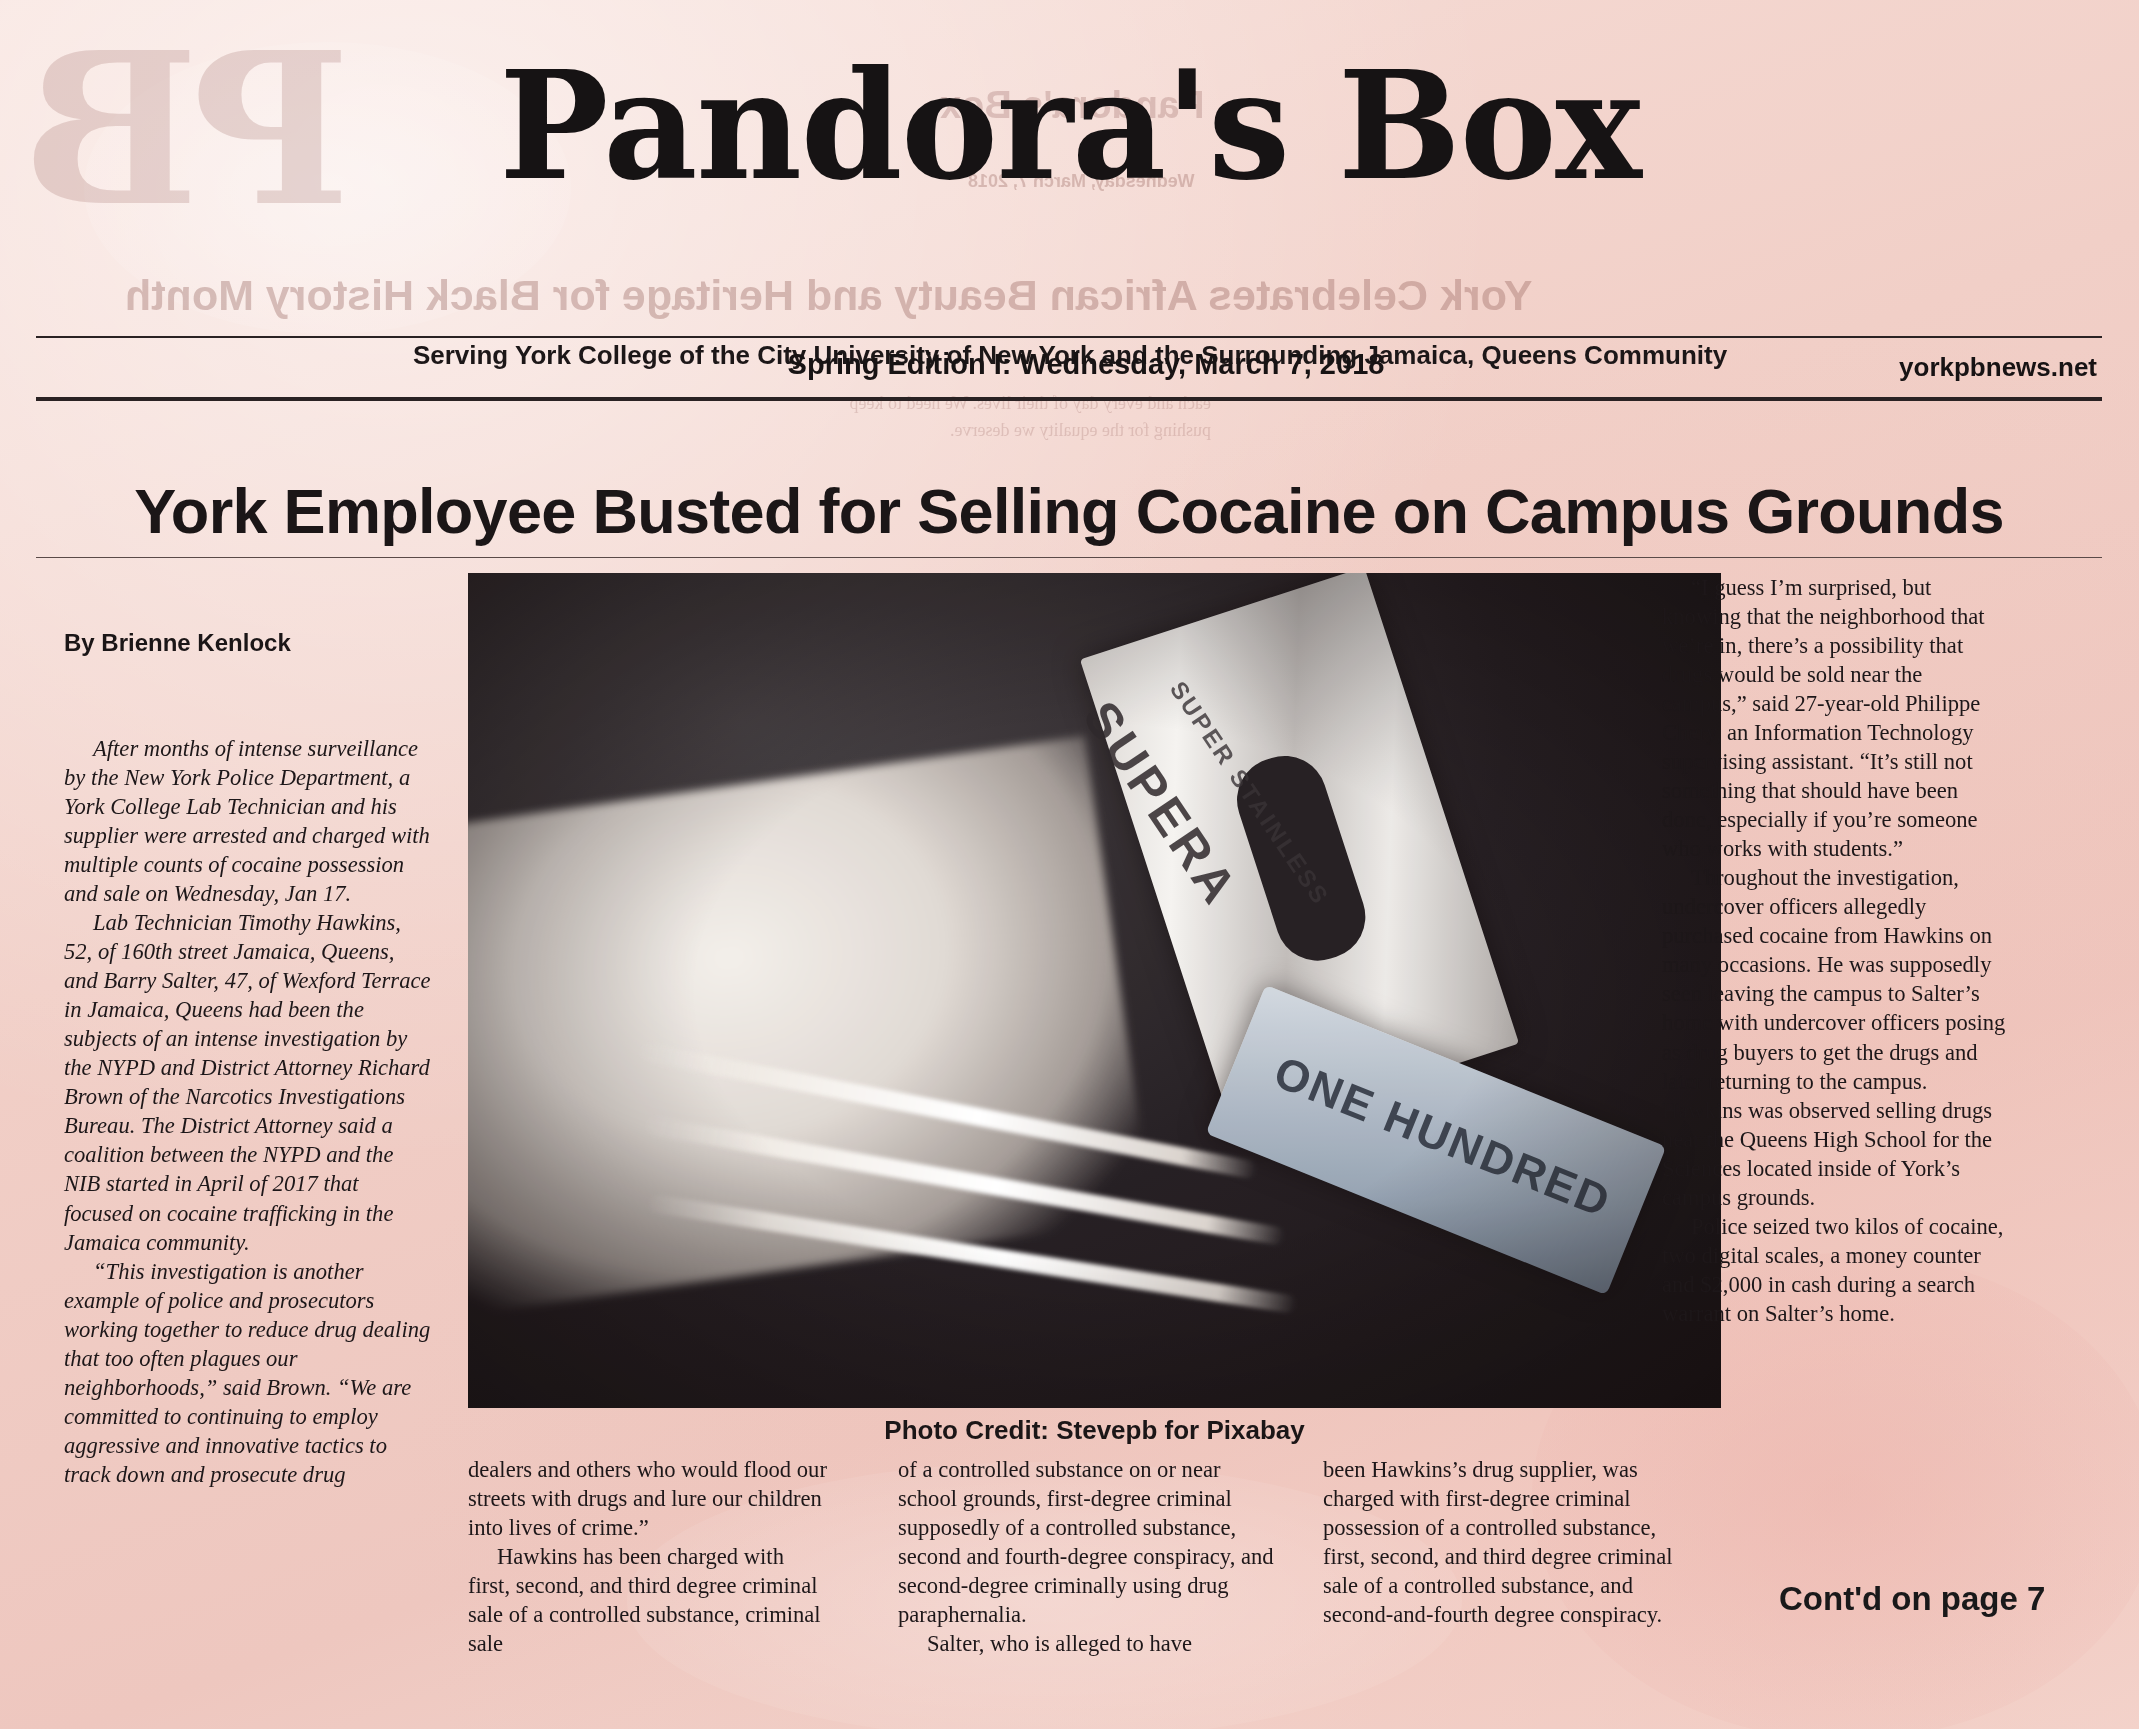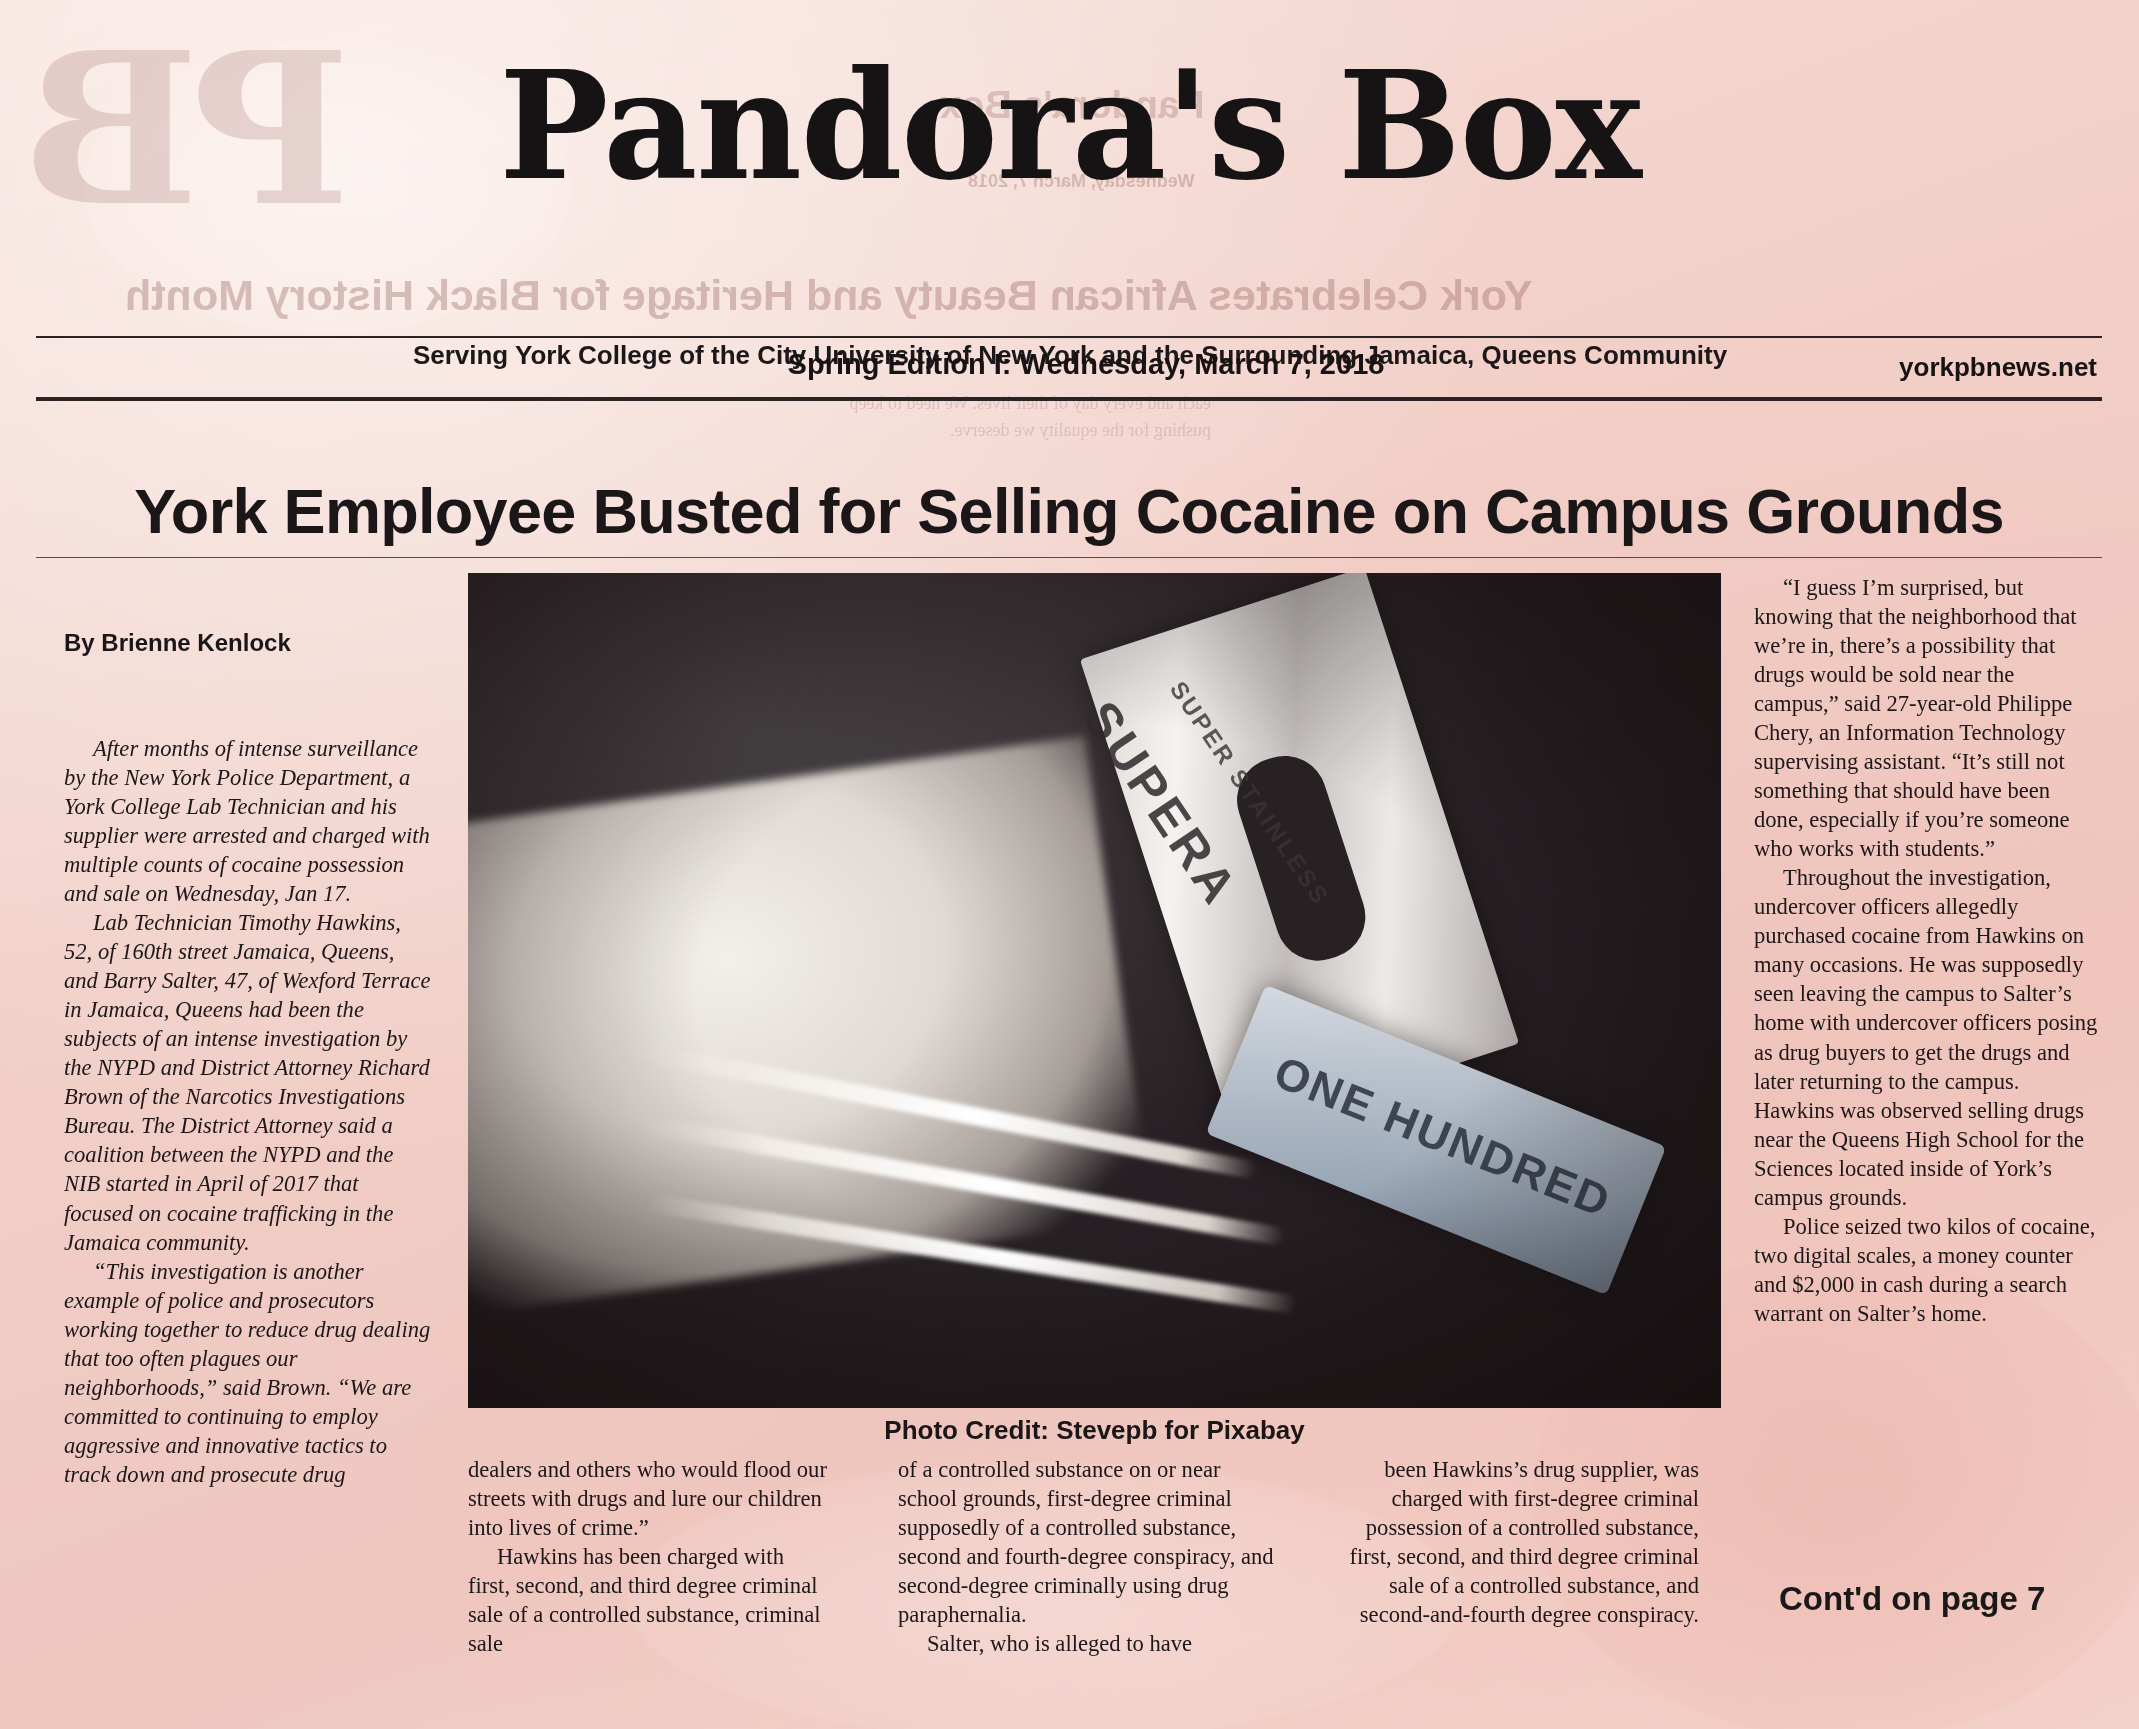--- a/index.html
+++ b/index.html
@@ -232,25 +232,25 @@
     text-align: center;
     font-family: "Liberation Sans", sans-serif;
     font-weight: 700;
     font-size: 26px;
     color: #1b1617;
   }
 
   
   #col-b1 { left: 468px;  top: 1455px; width: 362px; }
   #col-b2 { left: 898px; top: 1455px; width: 376px; }
-  #col-b3 { left: 1323px; top: 1455px; width: 376px; text-align: right; }
+  #col-b3 { left: 1323px; top: 1455px; width: 376px; }
 
   
   #col-right {
-    left: 1754px;
+    left: 1662px;
     top: 573px;
     width: 348px;
   }
   #contd {
     position: absolute;
     left: 1779px;
     top: 1580px;
     font-family: "Liberation Sans", sans-serif;
     font-weight: 700;
     font-size: 33px;

